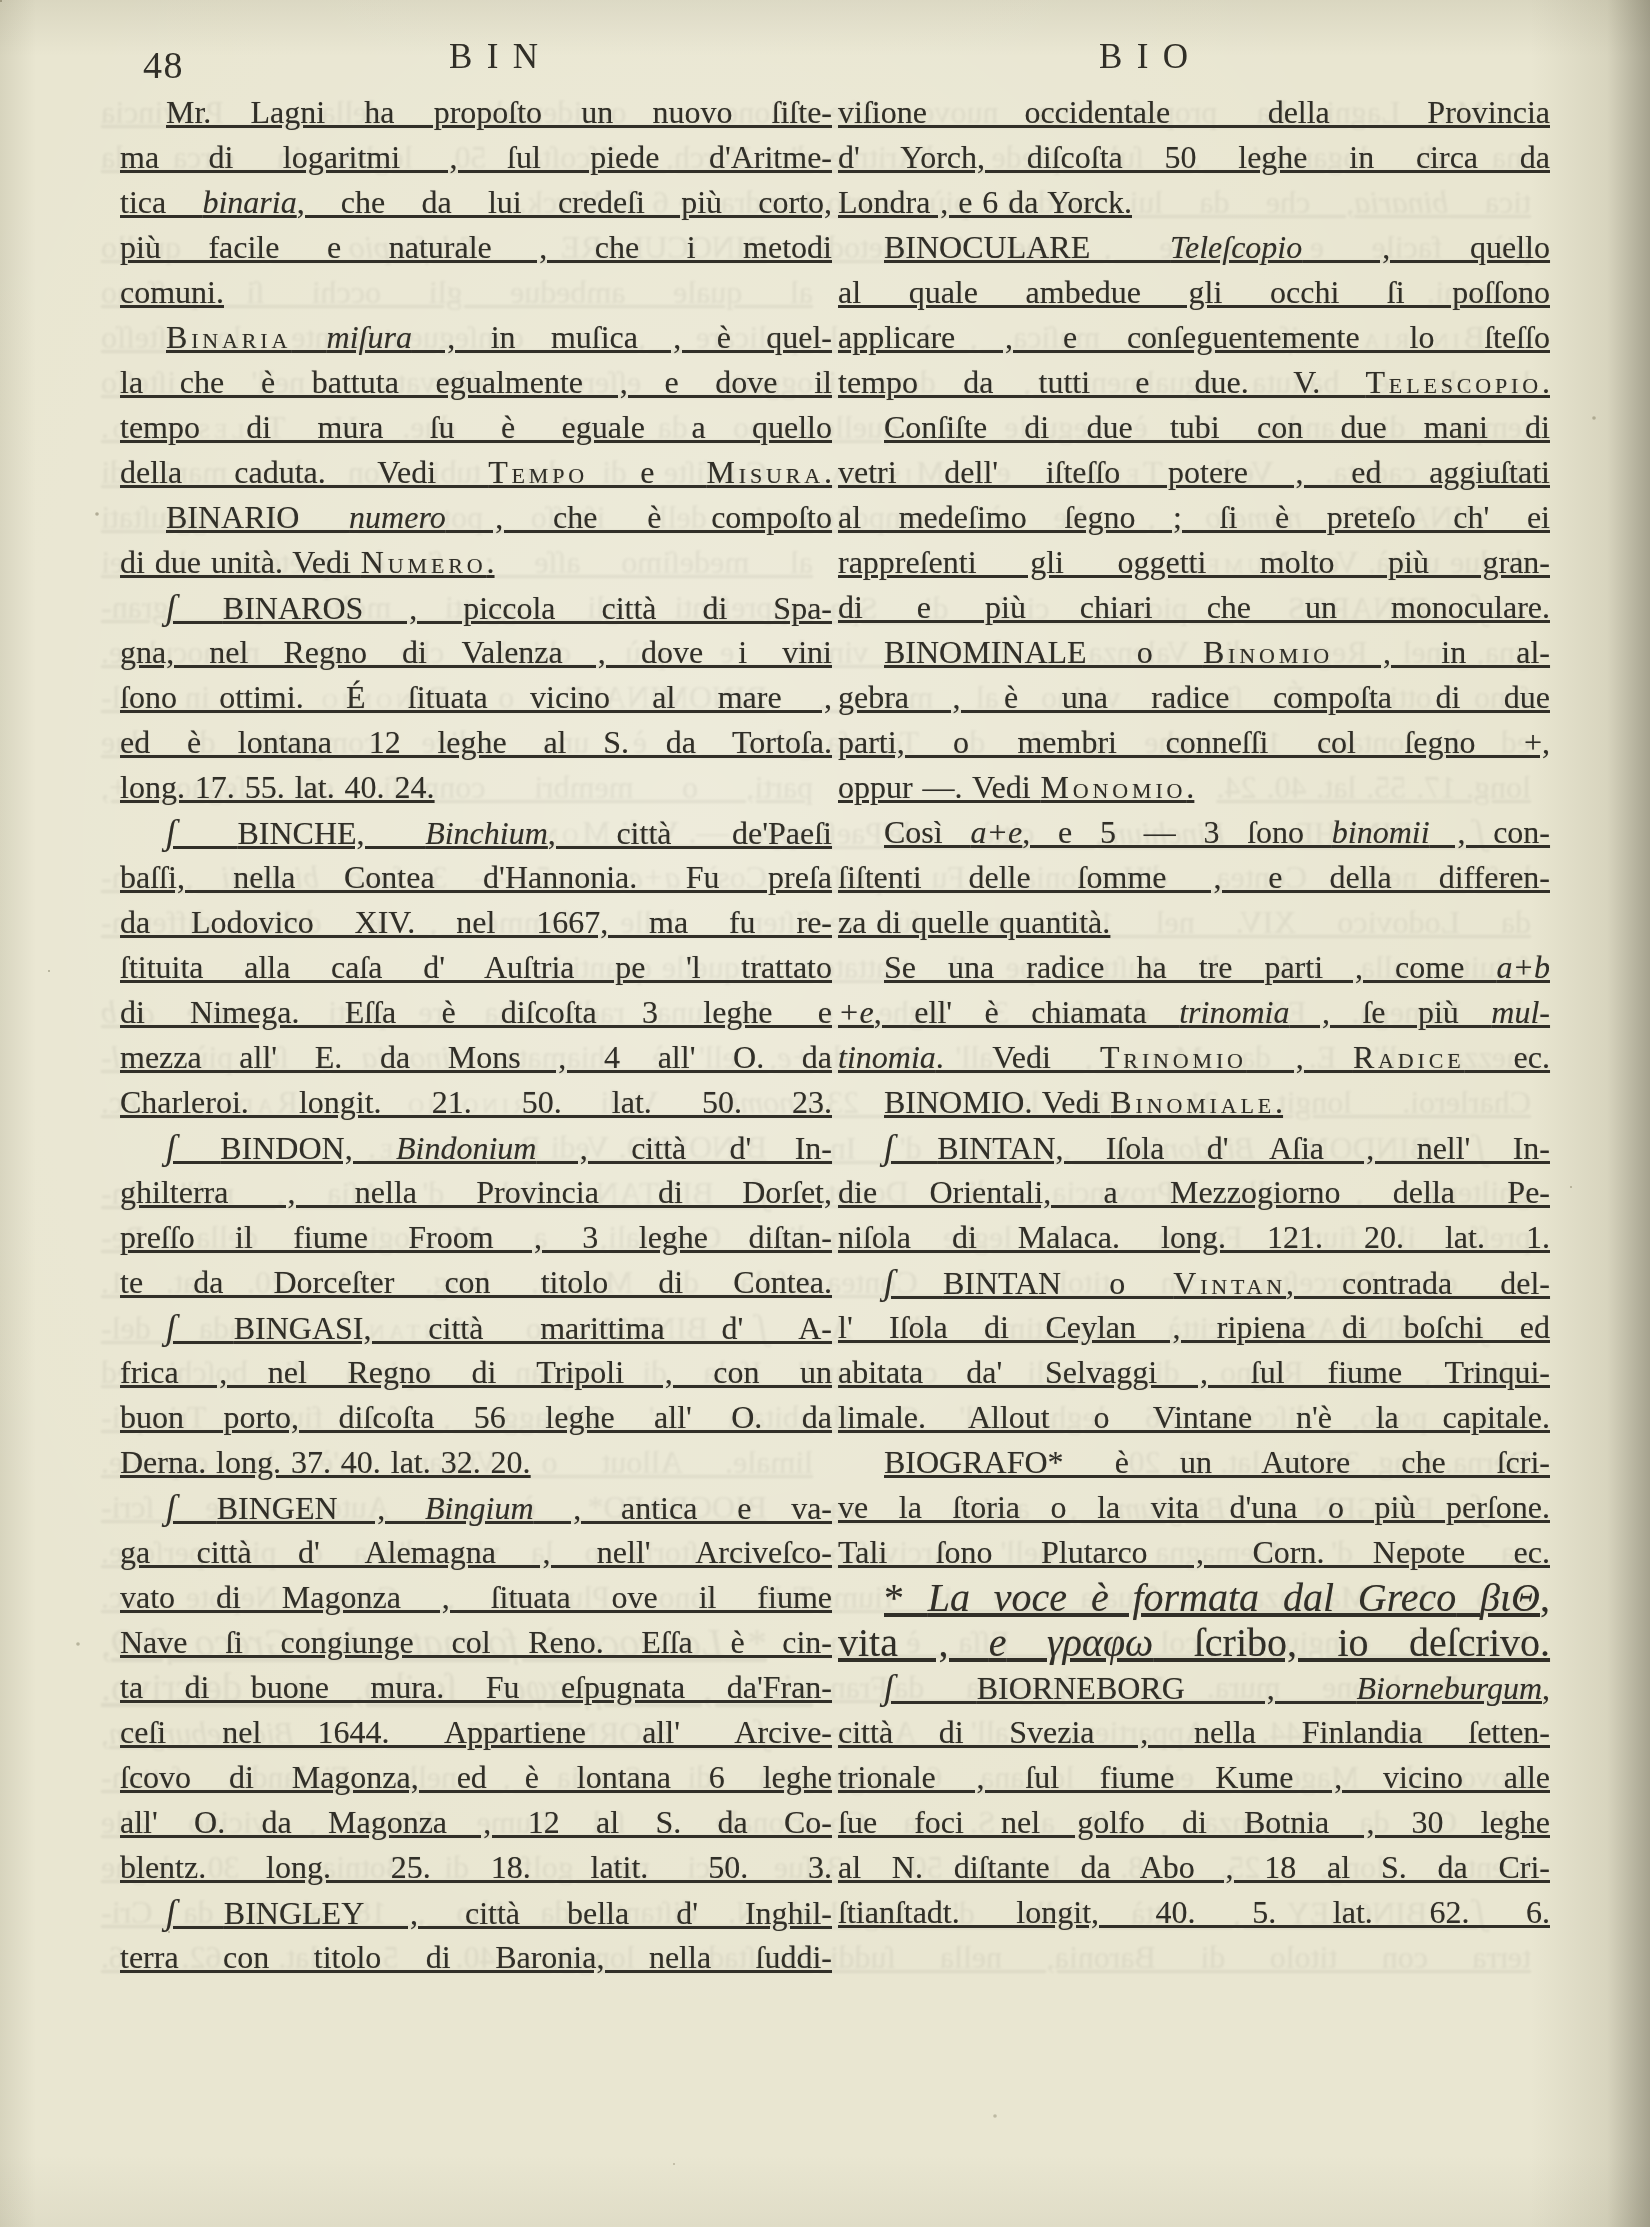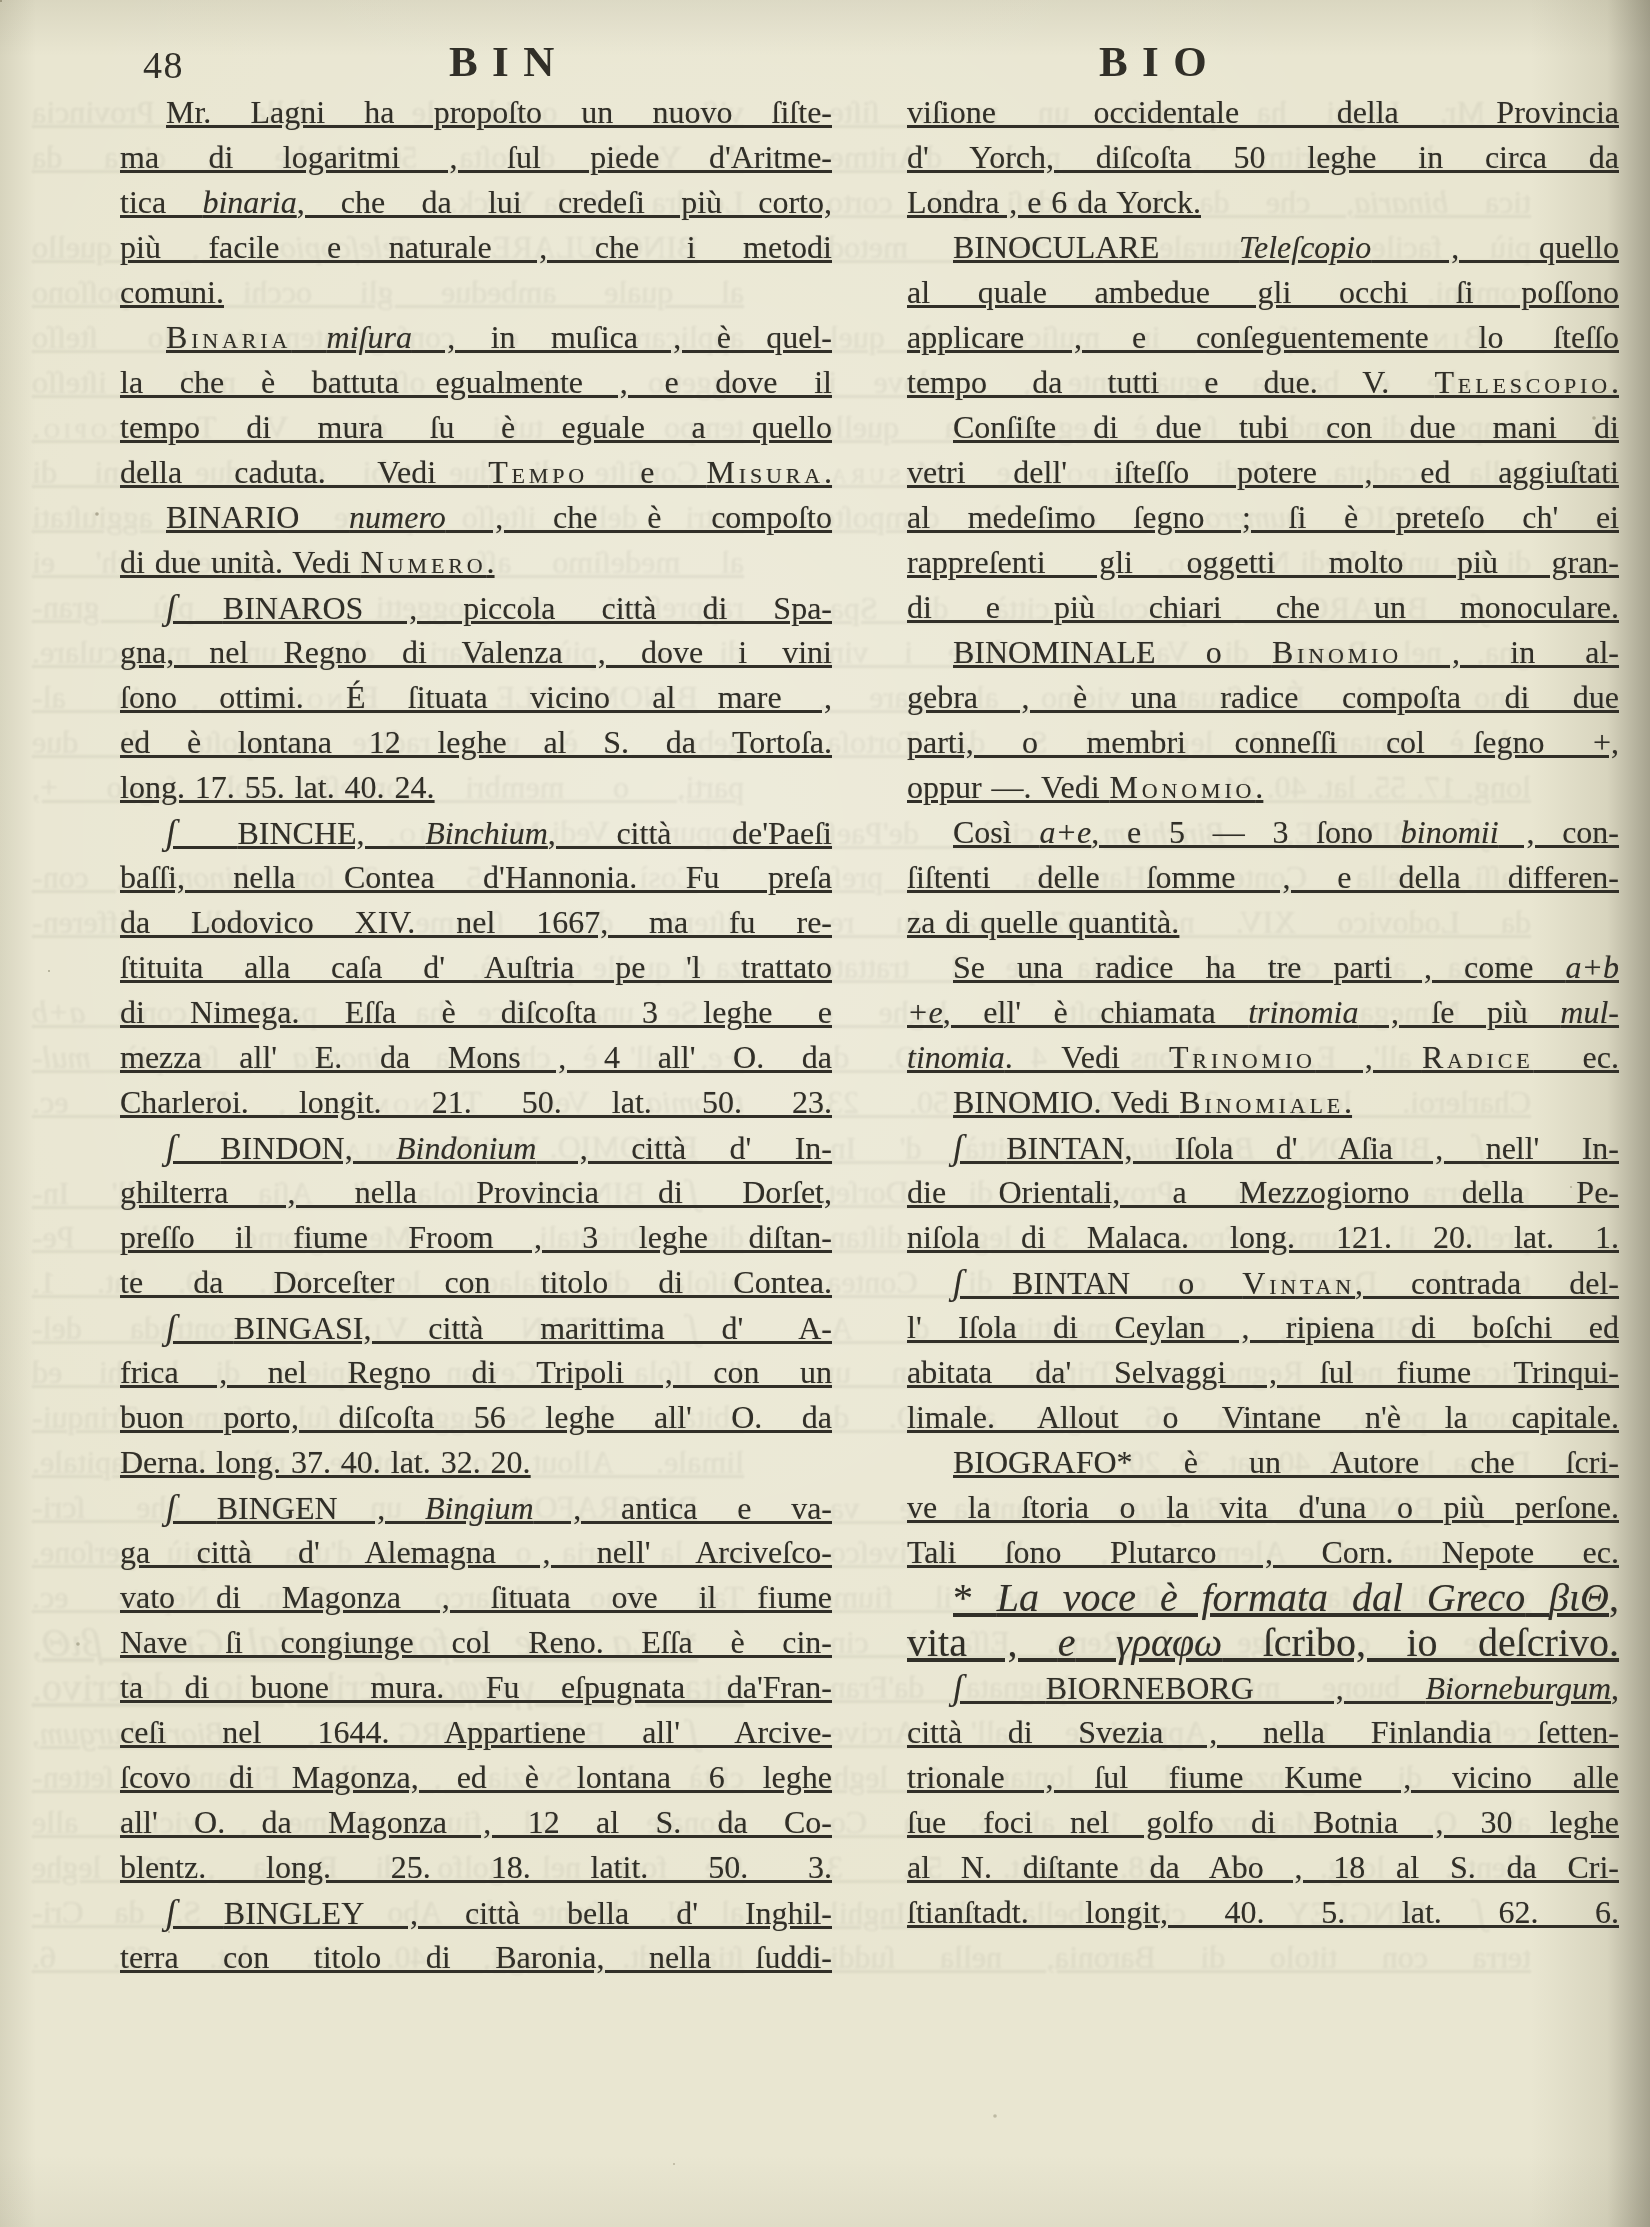--- a/index.html
+++ b/index.html
@@ -9,26 +9,26 @@
     background-image:
       radial-gradient(ellipse at 42% 38%, rgba(255,255,255,.22), transparent 62%),
       linear-gradient(90deg, rgba(105,100,70,.14), transparent 36px),
       linear-gradient(270deg, rgba(62,58,40,.40), rgba(110,105,75,.14) 44px, transparent 120px),
       linear-gradient(180deg, rgba(110,105,75,.12), transparent 56px),
       linear-gradient(0deg, rgba(110,105,75,.08), transparent 72px);
     font-family:"Liberation Serif","DejaVu Serif",serif;
     color:#312f28;
   }
   .pageno{position:absolute;top:43px;left:143px;font-size:38px;letter-spacing:1.6px;}
-  .hdr{position:absolute;top:37px;font-size:43px;letter-spacing:14.4px;font-weight:700;}
+  .hdr{position:absolute;top:37px;font-size:35px;letter-spacing:14.4px;font-weight:400;}
   .hdr.bin{left:449px;}
   .hdr.bio{left:1099px;}
   .col{position:absolute;top:90px;width:712px;text-decoration:underline;}
   .col.left{left:120px;}
-  .col.right{left:907px;}
+  .col.right{left:838px;}
   .line{
     height:45px;line-height:45px;font-size:32px;
     text-align:justify;text-align-last:justify;
     word-spacing:.06em;white-space:normal;
     text-shadow:0 0 0.8px rgba(49,47,40,.38);
   }
   .line.short{text-align-last:left;}
   .line.ind{padding-left:46px;}
   .line.fn{font-size:40px;}
   .r-i{font-style:italic;}

